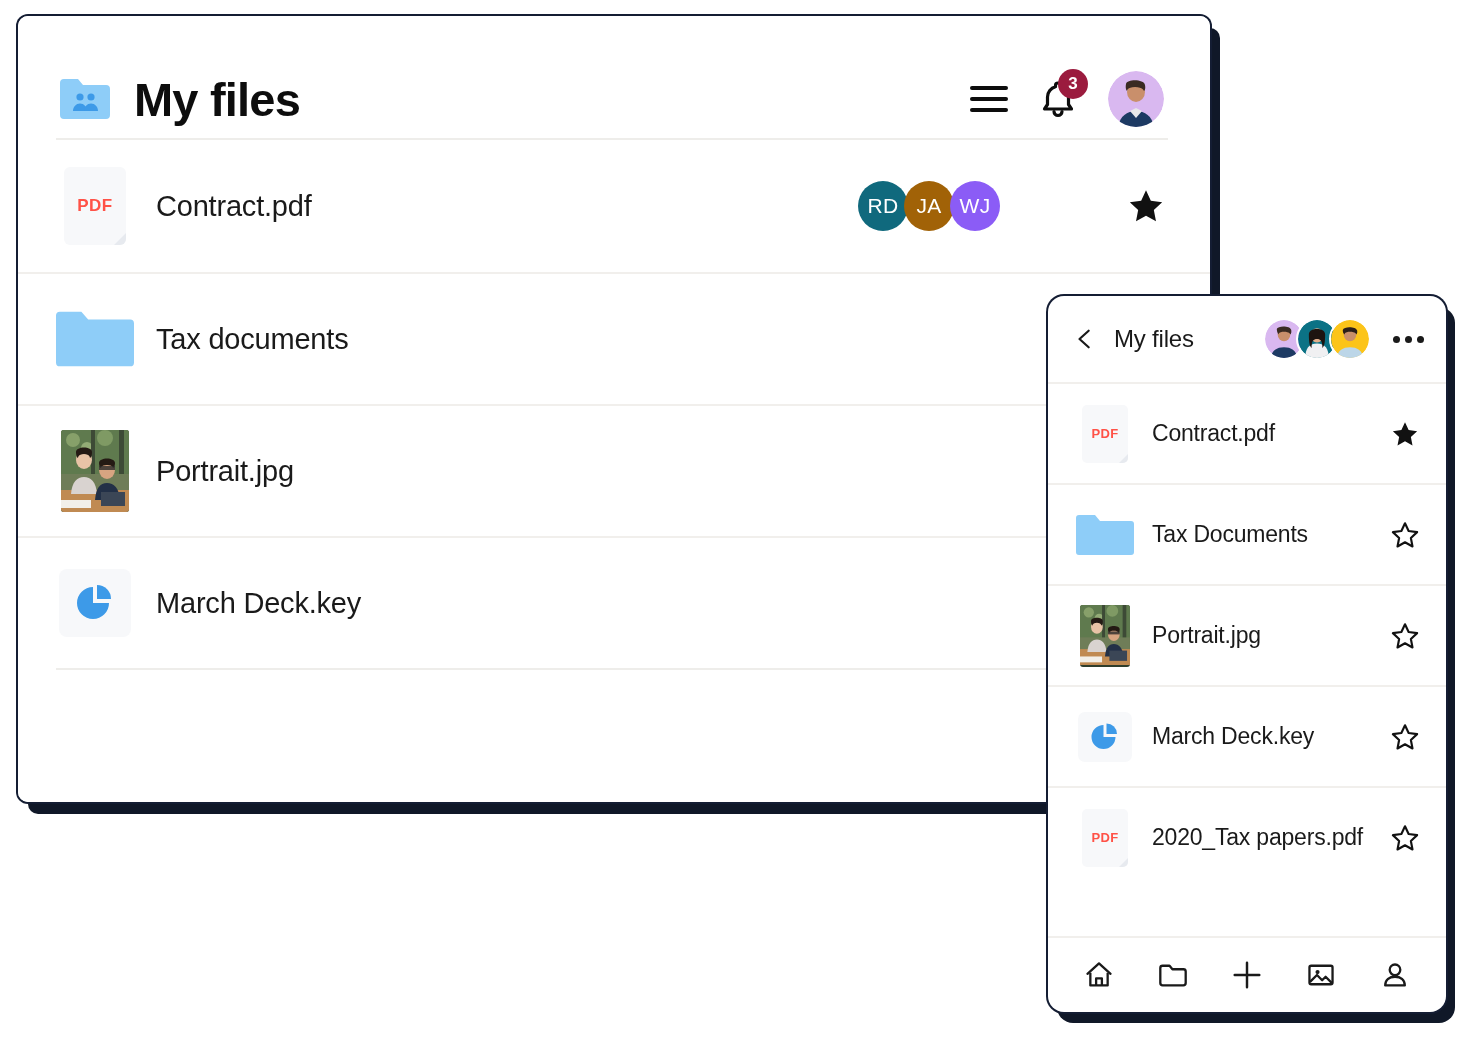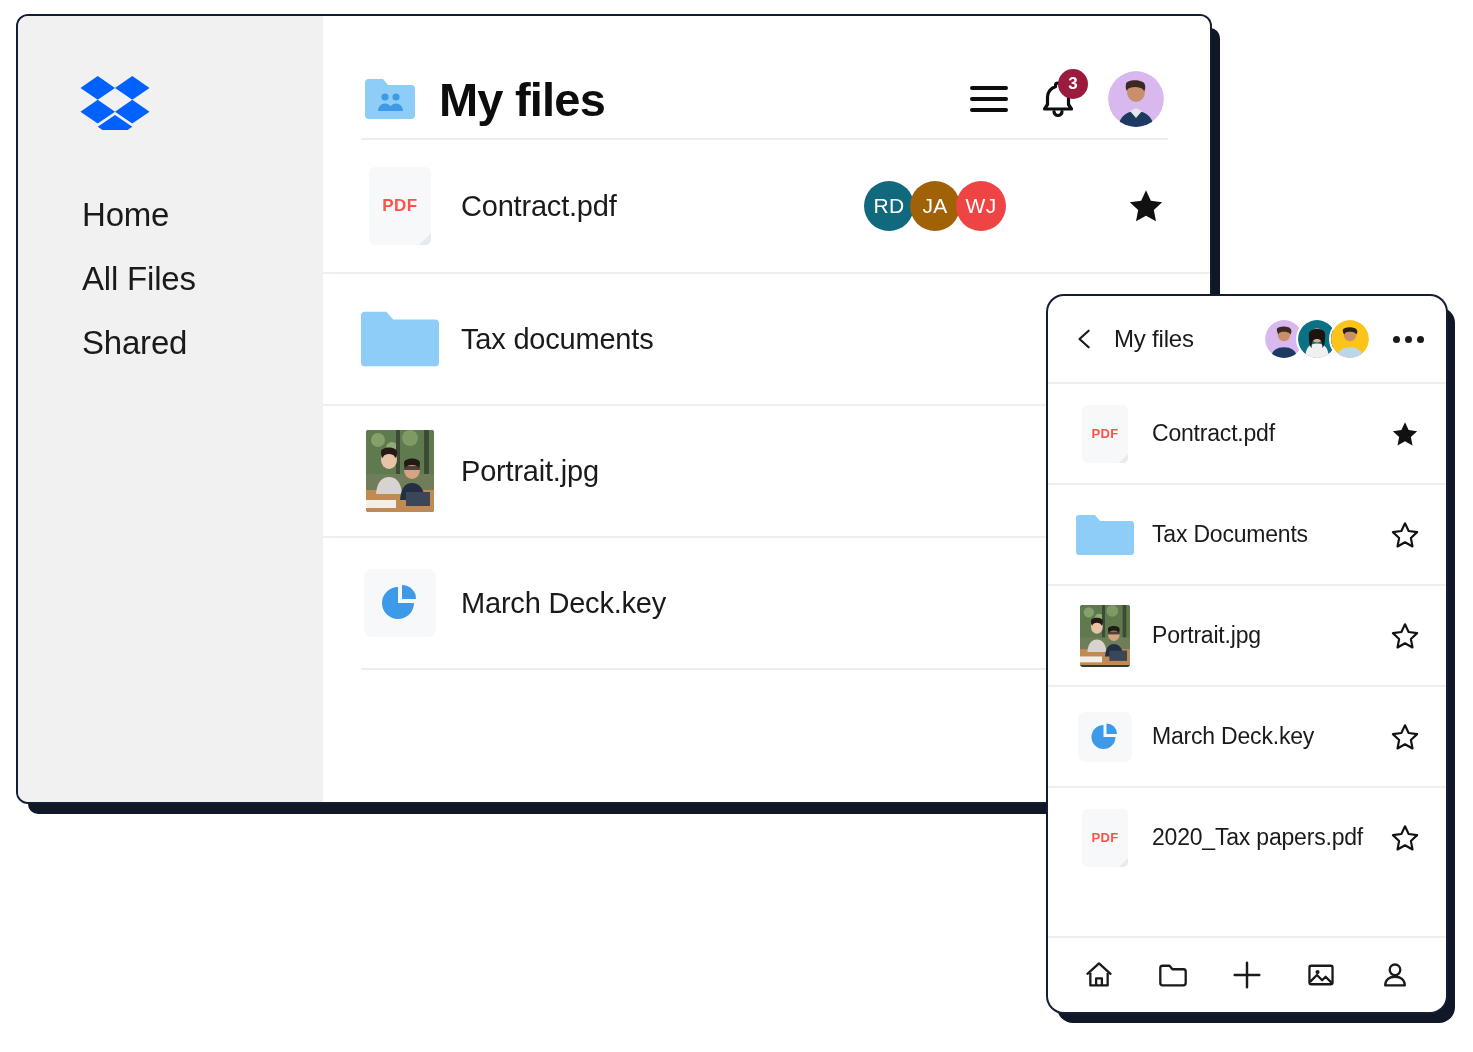--- a/index.html
+++ b/index.html
@@ -68,21 +68,21 @@
   .divider { height: 2px; background: #eeedea; margin: 0 42px 0 38px; }
 
   .file-row {
     display: flex; align-items: center;
     height: 132px; padding: 0 42px 0 38px;
     position: relative; cursor: pointer;
   }
   .file-row + .file-row { border-top: 2px solid #f1efec; }
   .file-row .icon-slot { width: 78px; flex: 0 0 78px; display: flex; align-items: center; justify-content: center; }
   .file-name { font-size: 29px; color: #1a1a1a; margin-left: 22px; letter-spacing: -0.2px; }
-  .row-right { margin-left: auto; display: flex; align-items: center; gap: 0; }
+  .row-right { margin-left: auto; display: flex; align-items: center; gap: 6px; }
 
   .avatar-stack { display: flex; align-items: center; }
   .avatar-initials {
     width: 50px; height: 50px; border-radius: 50%;
     display: flex; align-items: center; justify-content: center;
     color: #fff; font-size: 21px; letter-spacing: 0.3px;
     margin-left: -4px;
   }
   .avatar-initials:first-child { margin-left: 0; }
 
@@ -173,36 +173,20 @@
   
   .ph { position: absolute; inset: 0; }
 </style>
 </head>
 <body>
 
 <div class="stage">
 
   <div class="desktop-card">
 
-    <div class="sidebar">
-      <div class="dropbox-logo">
-        <svg viewBox="0 0 64 50" width="70" height="54">
-          <polygon points="16,0 0,11 16,22 32,11" fill="#0061fe"></polygon>
-          <polygon points="48,0 32,11 48,22 64,11" fill="#0061fe"></polygon>
-          <polygon points="16,22 0,33 16,44 32,33" fill="#0061fe"></polygon>
-          <polygon points="48,22 32,33 48,44 64,33" fill="#0061fe"></polygon>
-          <polygon points="32,36 16,47 32,58 48,47" fill="#0061fe"></polygon>
-        </svg>
-      </div>
-      <div class="nav">
-        <div class="nav-item">Home</div>
-        <div class="nav-item">All Files</div>
-        <div class="nav-item">Shared</div>
-      </div>
-    </div>
 
     <div class="main">
 
       <div class="main-header">
         <div class="folder-shared-icon">
           <svg viewBox="0 0 54 48" width="54" height="48">
             <path d="M2 8a4 4 0 0 1 4-4h14l5 6h23a4 4 0 0 1 4 4v26a4 4 0 0 1-4 4H6a4 4 0 0 1-4-4z" fill="#8ecdf8"></path>
             <circle cx="22" cy="22" r="3.6" fill="#3d9ae8"></circle>
             <circle cx="33" cy="22" r="3.6" fill="#3d9ae8"></circle>
             <path d="M15 36c0-4.2 3.2-7.4 7-7.4s7 3.2 7 7.4z" fill="#3d9ae8"></path>
@@ -244,21 +228,21 @@
           <div class="icon-slot">
             <div class="doc-tile">
               <span class="pdf-label">PDF</span>
             </div>
           </div>
           <div class="file-name">Contract.pdf</div>
           <div class="row-right">
             <div class="avatar-stack">
               <div class="avatar-initials" style="background:#10697d">RD</div>
               <div class="avatar-initials" style="background:#a16207">JA</div>
-              <div class="avatar-initials" style="background:#ef4444">WJ</div>
+              <div class="avatar-initials" style="background:#8b5cf6">WJ</div>
             </div>
             <div class="star-slot">
               <svg viewBox="0 0 24 24" width="40" height="40">
                 <path d="M12 2.6l2.9 6.2 6.8.9-5 4.7 1.3 6.8-6-3.4-6 3.4L7.3 14.4l-5-4.7 6.8-.9z" fill="#111"></path>
               </svg>
             </div>
           </div>
         </div>
 
         <div class="file-row">

